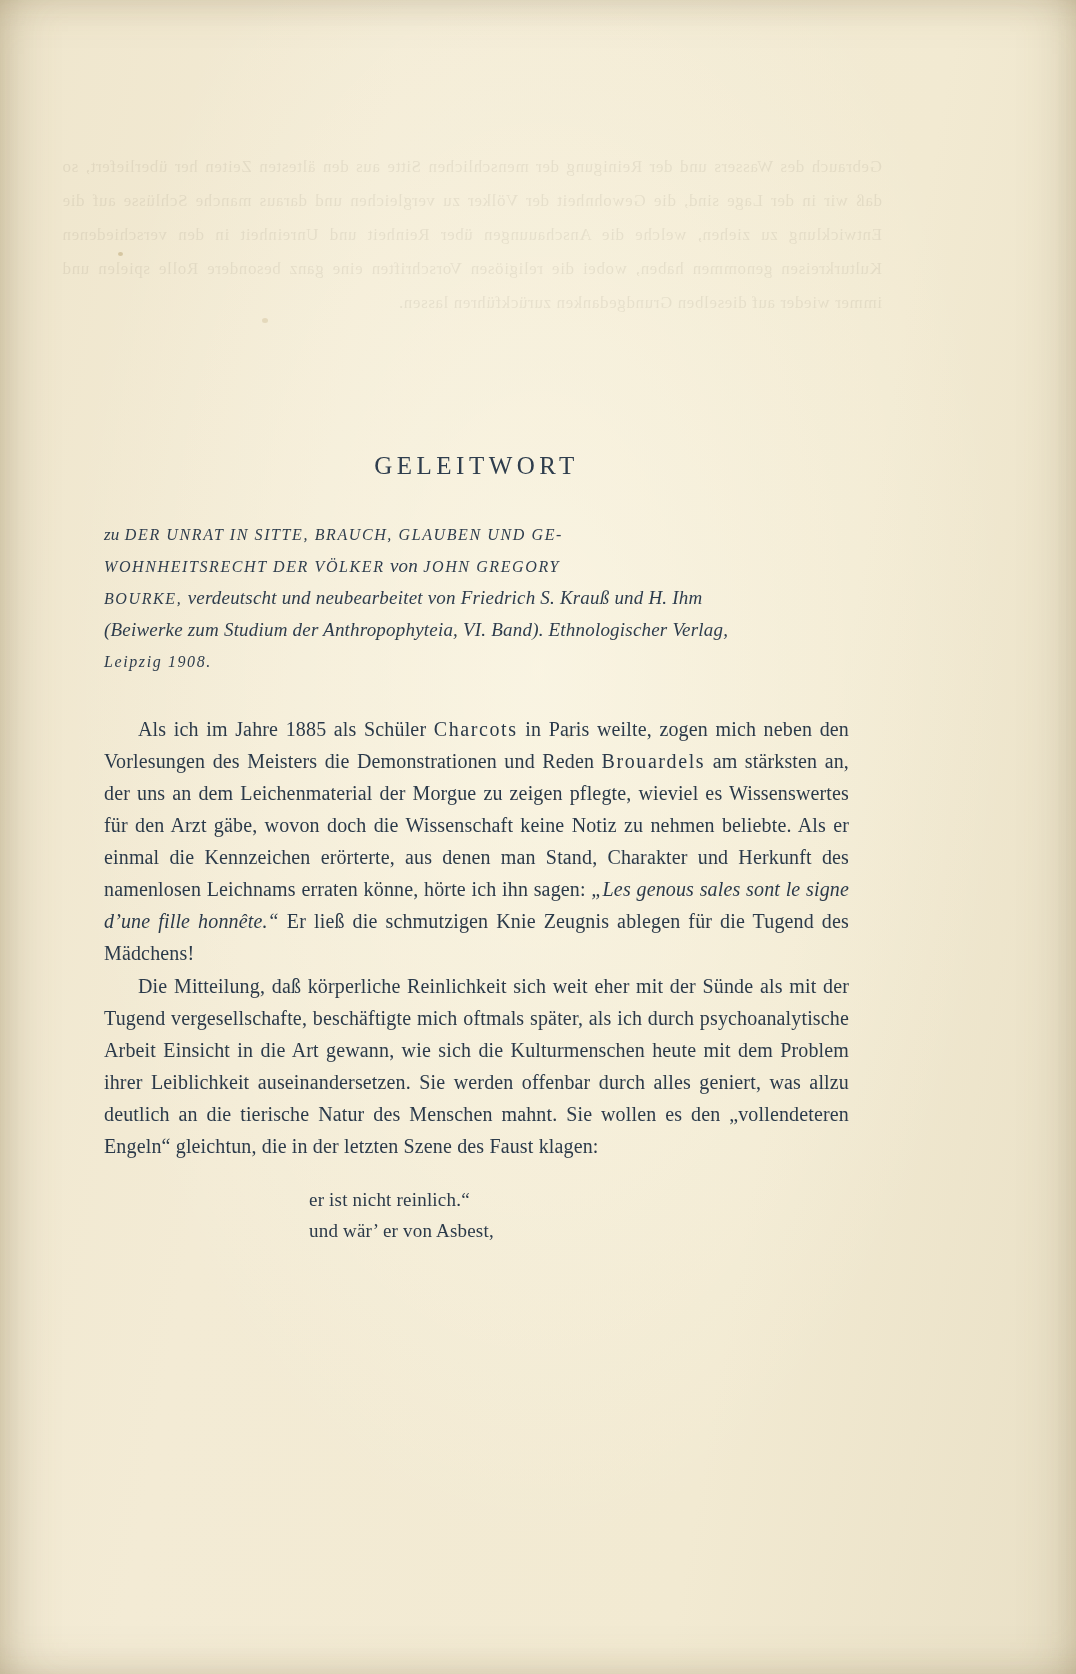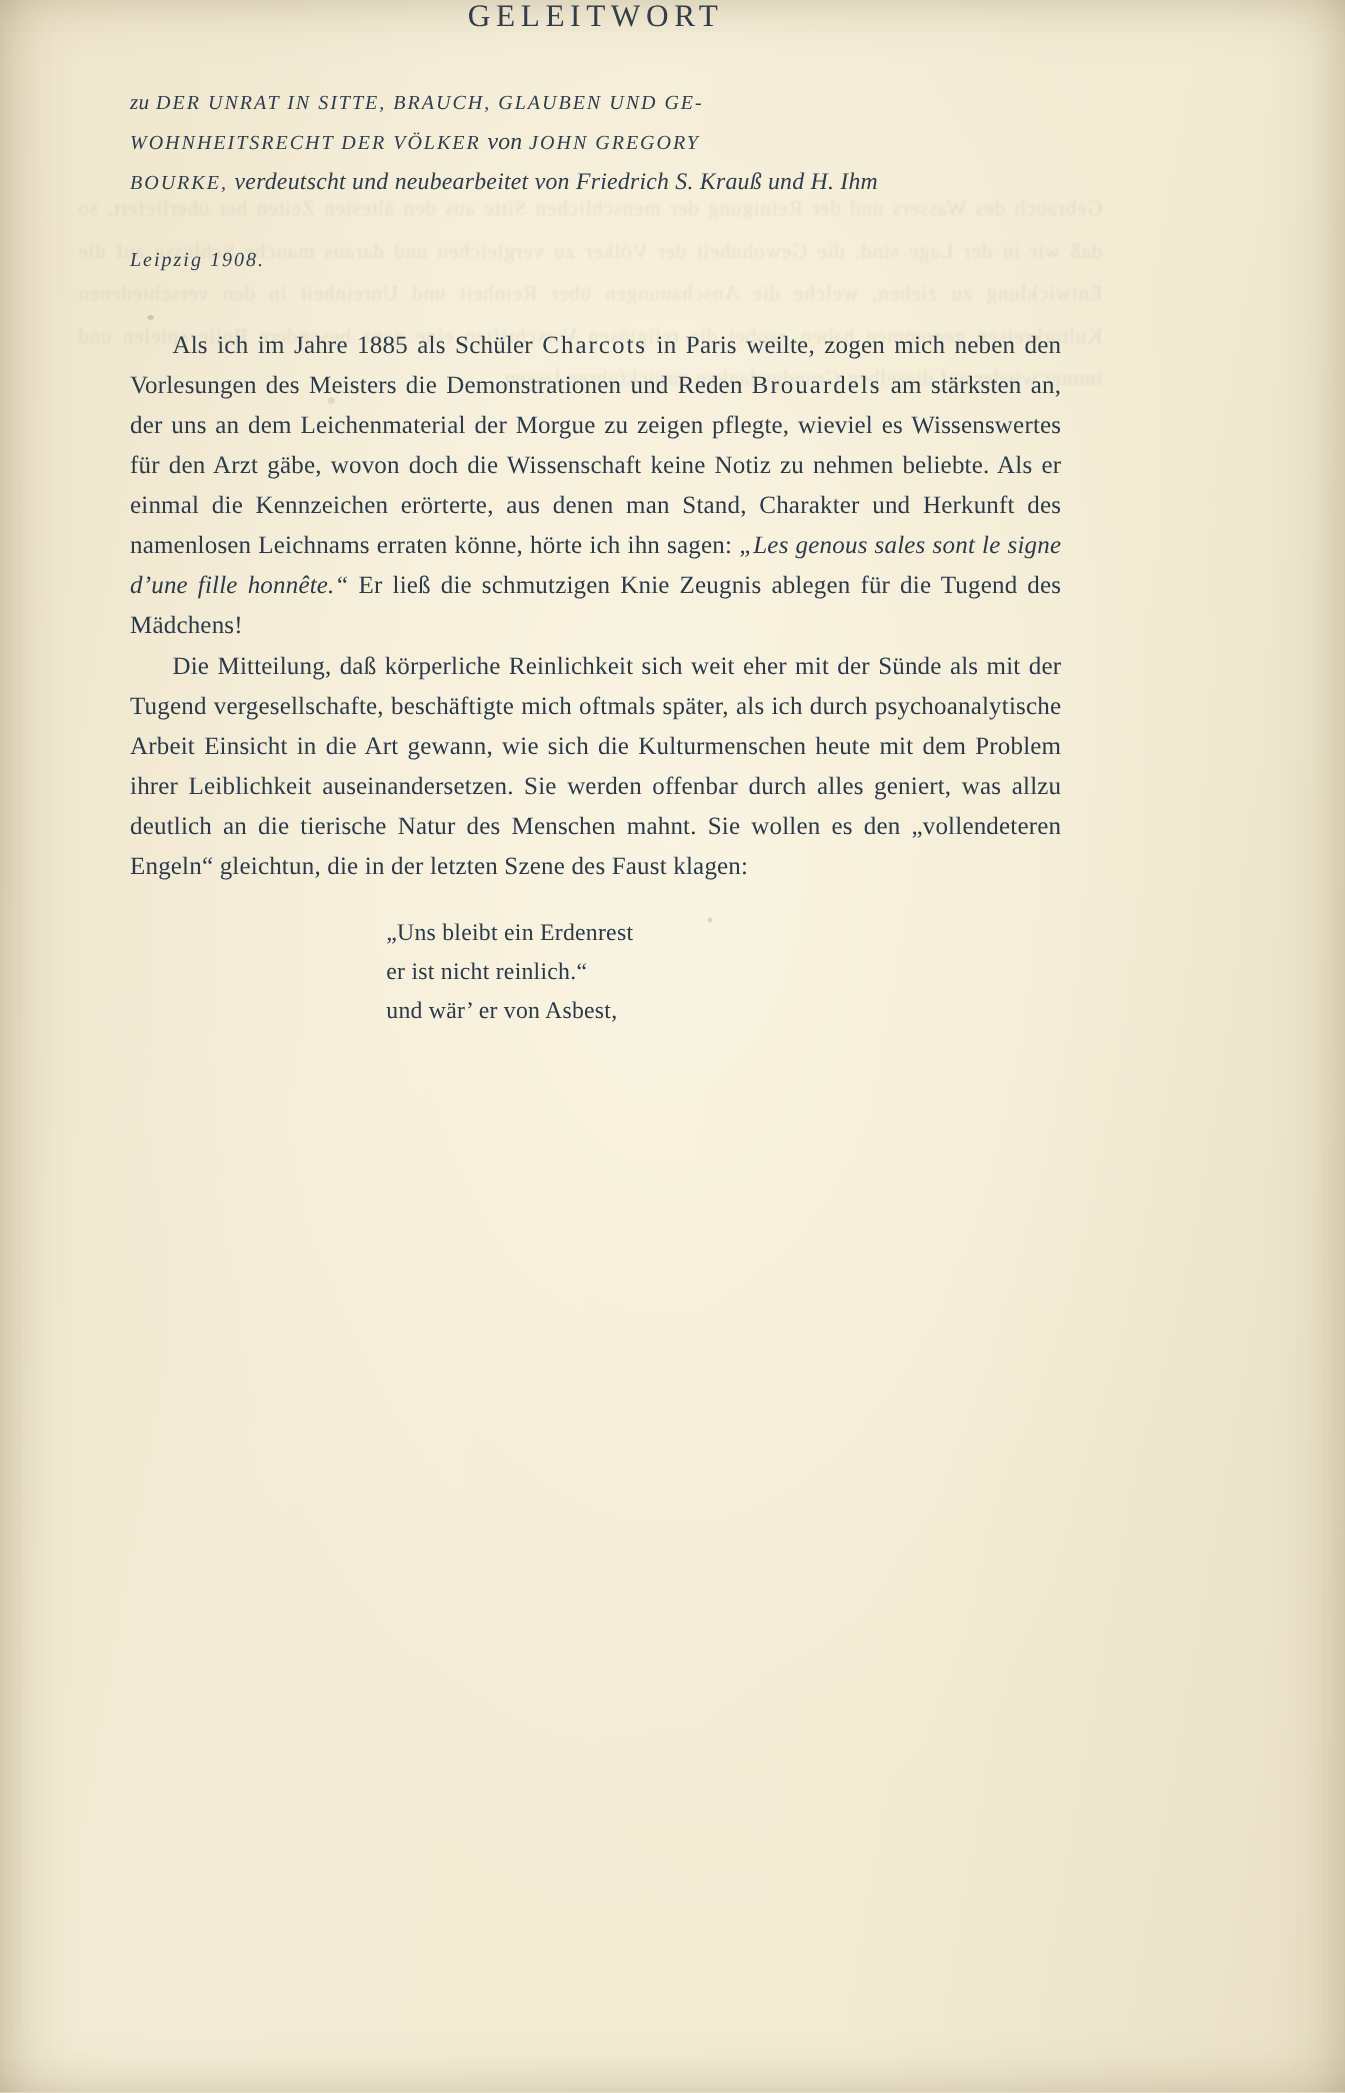--- a/index.html
+++ b/index.html
@@ -64,20 +64,21 @@
 
   .content {
     position: absolute;
     left: 104px;
     top: 0;
     width: 745px;
   }
 
   h1.title {
     margin: 0;
+    padding-top: 452px;
     font-size: 25px;
     font-weight: normal;
     letter-spacing: 4.5px;
     text-align: center;
     color: #2e3d4d;
   }
 
   .subtitle {
     margin-top: 38px;
     font-size: 20.5px;
@@ -157,31 +158,30 @@
     <h1 class="title">GELEITWORT</h1>
 
     <div class="subtitle">
       <span class="small-caps-lead">zu</span>
       <span class="work">DER UNRAT IN SITTE, BRAUCH, GLAUBEN UND GE-</span><br>
       <span class="work">WOHNHEITSRECHT DER VÖLKER</span>
       <span class="plain-ital">von</span>
       <span class="work">JOHN GREGORY</span><br>
       <span class="work">BOURKE,</span>
       <span class="plain-ital">verdeutscht und neubearbeitet von Friedrich S. Krauß und H. Ihm</span><br>
-      <br>
+      <span class="plain-ital">(Beiwerke zum Studium der Anthropophyteia, VI. Band). Ethnologischer Verlag,</span><br>
       <span class="work">Leipzig 1908.</span>
     </div>
 
     <div class="body-text">
       <p>Als ich im Jahre 1885 als Schüler <span class="spaced">Charcots</span> in Paris weilte, zogen mich neben den Vorlesungen des Meisters die Demonstrationen und Reden <span class="spaced">Brouardels</span> am stärksten an, der uns an dem Leichenmaterial der Morgue zu zeigen pflegte, wieviel es Wissenswertes für den Arzt gäbe, wovon doch die Wissenschaft keine Notiz zu nehmen beliebte. Als er einmal die Kennzeichen erörterte, aus denen man Stand, Charakter und Herkunft des namenlosen Leichnams erraten könne, hörte ich ihn sagen: <em>„Les genous sales sont le signe d’une fille honnête.“</em> Er ließ die schmutzigen Knie Zeugnis ablegen für die Tugend des Mädchens!</p>
       <p>Die Mitteilung, daß körperliche Reinlichkeit sich weit eher mit der Sünde als mit der Tugend vergesellschafte, beschäftigte mich oftmals später, als ich durch psychoanalytische Arbeit Einsicht in die Art gewann, wie sich die Kulturmenschen heute mit dem Problem ihrer Leiblichkeit auseinandersetzen. Sie werden offenbar durch alles geniert, was allzu deutlich an die tierische Natur des Menschen mahnt. Sie wollen es den „vollendeteren Engeln“ gleichtun, die in der letzten Szene des Faust klagen:</p>
     </div>
 
     <div class="verse">
-      <div>„Uns bleibt ein Erdenrest</div>
       <div>er ist nicht reinlich.“</div>
       <div>und wär’ er von Asbest,</div>
     </div>
 
   </div>
 </div>
 
 <div class="edge-shadow"></div>
 
 </body></html>

